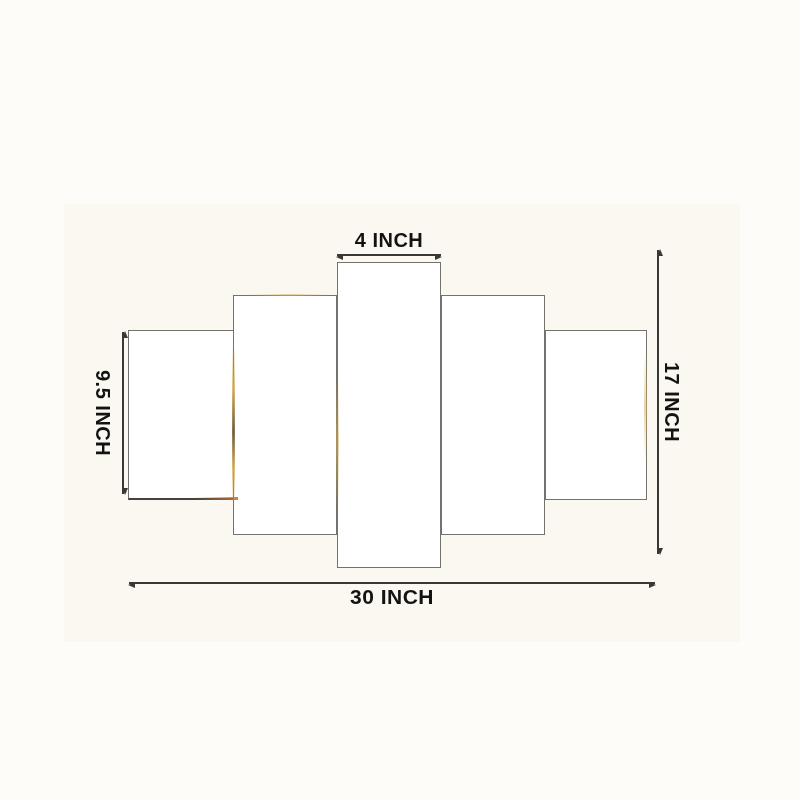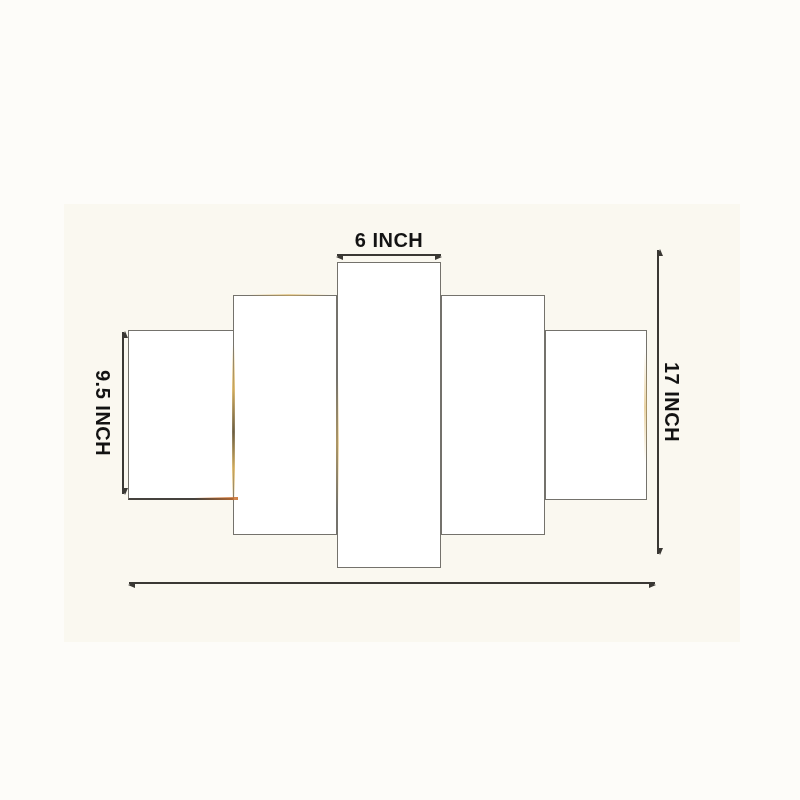--- a/index.html
+++ b/index.html
@@ -86,16 +86,17 @@
   <div class="glint glint-p1-bottom"></div>
   <div class="glint glint-p2-top"></div>
   <div class="glint glint-p3-left"></div>
   <div class="glint glint-p5-right"></div>
 
   <div class="dim hline dim-top"></div>
   <div class="dim vline dim-left"></div>
   <div class="dim vline dim-right"></div>
   <div class="dim hline dim-bottom"></div>
 
-  <div class="label label-top">6 INCH</div>
+  <div class="label label-top">4 INCH</div>
   <div class="label vert label-left">9.5 INCH</div>
   <div class="label vert label-right">17 INCH</div>
+  <div class="label label-bottom">30 INCH</div>
 </div>
 
 </body></html>

